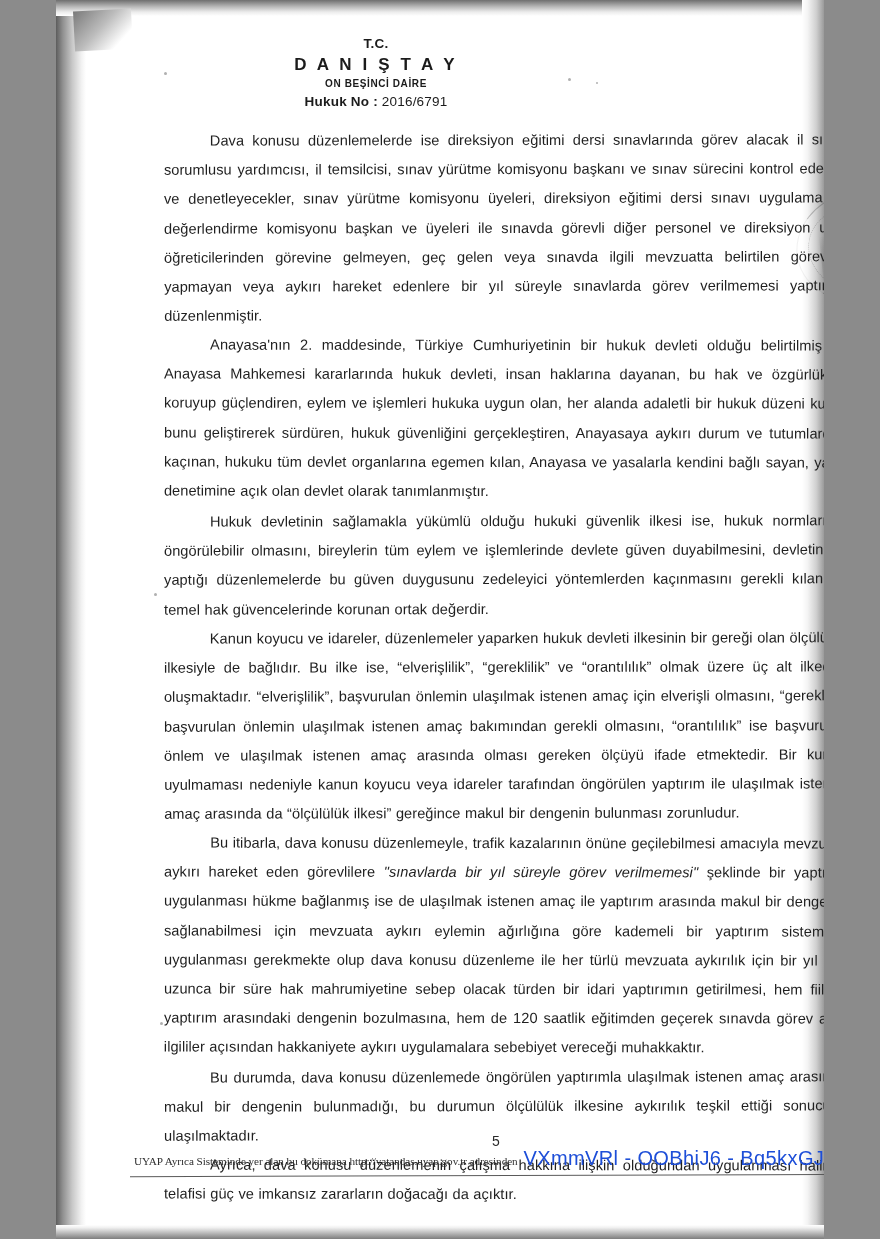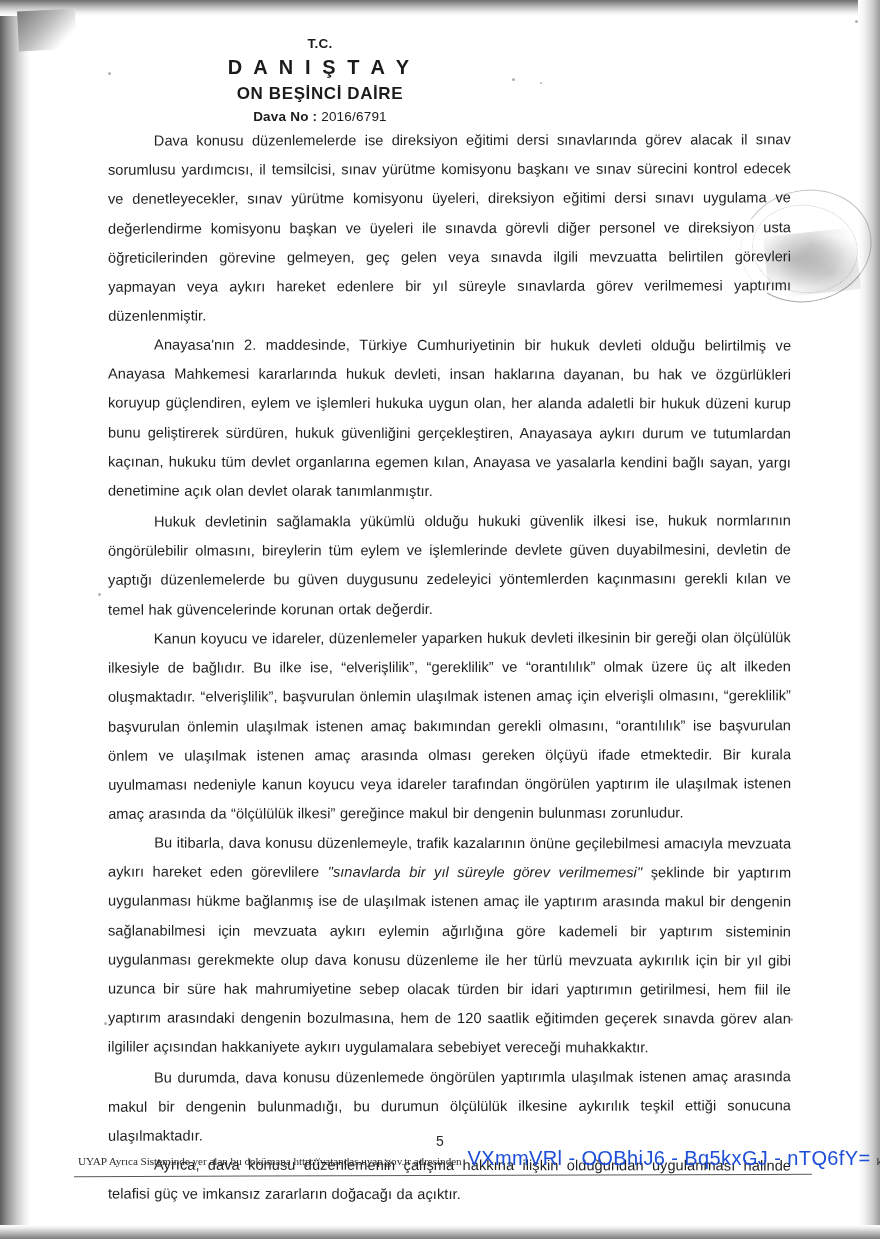--- a/index.html
+++ b/index.html
@@ -3,21 +3,21 @@
 <meta charset="utf-8">
 <style>
   html, body {
     margin: 0;
     padding: 0;
     background: #8b8b8b;
   }
 
   .page {
     position: relative;
-    width: 880px;
+    width: 768px;
     height: 1239px;
     margin: 0 auto;
     background: #ffffff;
     overflow: hidden;
     font-family: "Liberation Sans", sans-serif;
     color: #1b1b1b;
   }
 
   
   .scan-edge-left {
@@ -103,26 +103,26 @@
     width: 640px;
     text-align: center;
     line-height: 1.42;
   }
   .doc-header .tc {
     font-size: 13.5px;
     font-weight: bold;
     letter-spacing: 0.3px;
   }
   .doc-header .court {
-    font-size: 20px;
+    font-size: 17px;
     font-weight: bold;
     letter-spacing: 3.1px;
   }
   .doc-header .chamber {
-    font-size: 17px;
+    font-size: 10px;
     font-weight: bold;
     letter-spacing: 0.6px;
   }
   .doc-header .case-no {
     font-size: 13.5px;
     font-weight: bold;
     letter-spacing: 0.2px;
     margin-top: 1px;
   }
   .doc-header .case-no .case-label { font-weight: bold; }
@@ -211,21 +211,21 @@
 
   <div class="stamp-smudge"></div>
   <div class="stamp-smudge2"></div>
   <div class="stamp-ink"></div>
 
   <div class="doc-header">
     <div class="tc">T.C.</div>
     <div class="court">D A N I Ş T A Y</div>
     <div class="chamber">ON BEŞİNCİ DAİRE</div>
     <div class="case-no">
-      <span class="case-label">Dava No</span><span class="case-sep"> : </span><span class="case-value">2016/6791</span>
+      <span class="case-label">Hukuk No</span><span class="case-sep"> : </span><span class="case-value">2016/6791</span>
     </div>
   </div>
 
   <div class="doc-body">
     <p class="warp-a">Dava konusu düzenlemelerde ise direksiyon eğitimi dersi sınavlarında görev alacak il sınav sorumlusu yardımcısı, il temsilcisi, sınav yürütme komisyonu başkanı ve sınav sürecini kontrol edecek ve denetleyecekler, sınav yürütme komisyonu üyeleri, direksiyon eğitimi dersi sınavı uygulama ve değerlendirme komisyonu başkan ve üyeleri ile sınavda görevli diğer personel ve direksiyon usta öğreticilerinden görevine gelmeyen, geç gelen veya sınavda ilgili mevzuatta belirtilen görevleri yapmayan veya aykırı hareket edenlere bir yıl süreyle sınavlarda görev verilmemesi yaptırımı düzenlenmiştir.</p>
     <p class="warp-b">Anayasa'nın 2. maddesinde, Türkiye Cumhuriyetinin bir hukuk devleti olduğu belirtilmiş ve Anayasa Mahkemesi kararlarında hukuk devleti, insan haklarına dayanan, bu hak ve özgürlükleri koruyup güçlendiren, eylem ve işlemleri hukuka uygun olan, her alanda adaletli bir hukuk düzeni kurup bunu geliştirerek sürdüren, hukuk güvenliğini gerçekleştiren, Anayasaya aykırı durum ve tutumlardan kaçınan, hukuku tüm devlet organlarına egemen kılan, Anayasa ve yasalarla kendini bağlı sayan, yargı denetimine açık olan devlet olarak tanımlanmıştır.</p>
     <p class="warp-a">Hukuk devletinin sağlamakla yükümlü olduğu hukuki güvenlik ilkesi ise, hukuk normlarının öngörülebilir olmasını, bireylerin tüm eylem ve işlemlerinde devlete güven duyabilmesini, devletin de yaptığı düzenlemelerde bu güven duygusunu zedeleyici yöntemlerden kaçınmasını gerekli kılan ve temel hak güvencelerinde korunan ortak değerdir.</p>
     <p class="warp-a">Kanun koyucu ve idareler, düzenlemeler yaparken hukuk devleti ilkesinin bir gereği olan ölçülülük ilkesiyle de bağlıdır. Bu ilke ise, “elverişlilik”, “gereklilik” ve “orantılılık” olmak üzere üç alt ilkeden oluşmaktadır. “elverişlilik”, başvurulan önlemin ulaşılmak istenen amaç için elverişli olmasını, “gereklilik” başvurulan önlemin ulaşılmak istenen amaç bakımından gerekli olmasını, “orantılılık” ise başvurulan önlem ve ulaşılmak istenen amaç arasında olması gereken ölçüyü ifade etmektedir. Bir kurala uyulmaması nedeniyle kanun koyucu veya idareler tarafından öngörülen yaptırım ile ulaşılmak istenen amaç arasında da “ölçülülük ilkesi” gereğince makul bir dengenin bulunması zorunludur.</p>
 
     <p class="warp-b"><span>Bu itibarla, dava konusu düzenlemeyle, trafik kazalarının önüne geçilebilmesi amacıyla mevzuata aykırı hareket eden görevlilere </span><em>"sınavlarda bir yıl süreyle görev verilmemesi"</em><span> şeklinde bir yaptırım uygulanması hükme bağlanmış ise de ulaşılmak istenen amaç ile yaptırım arasında makul bir dengenin sağlanabilmesi için mevzuata aykırı eylemin ağırlığına göre kademeli bir yaptırım sisteminin uygulanması gerekmekte olup dava konusu düzenleme ile her türlü mevzuata aykırılık için bir yıl gibi uzunca bir süre hak mahrumiyetine sebep olacak türden bir idari yaptırımın getirilmesi, hem fiil ile yaptırım arasındaki dengenin bozulmasına, hem de 120 saatlik eğitimden geçerek sınavda görev alan ilgililer açısından hakkaniyete aykırı uygulamalara sebebiyet vereceği muhakkaktır.</span></p>

